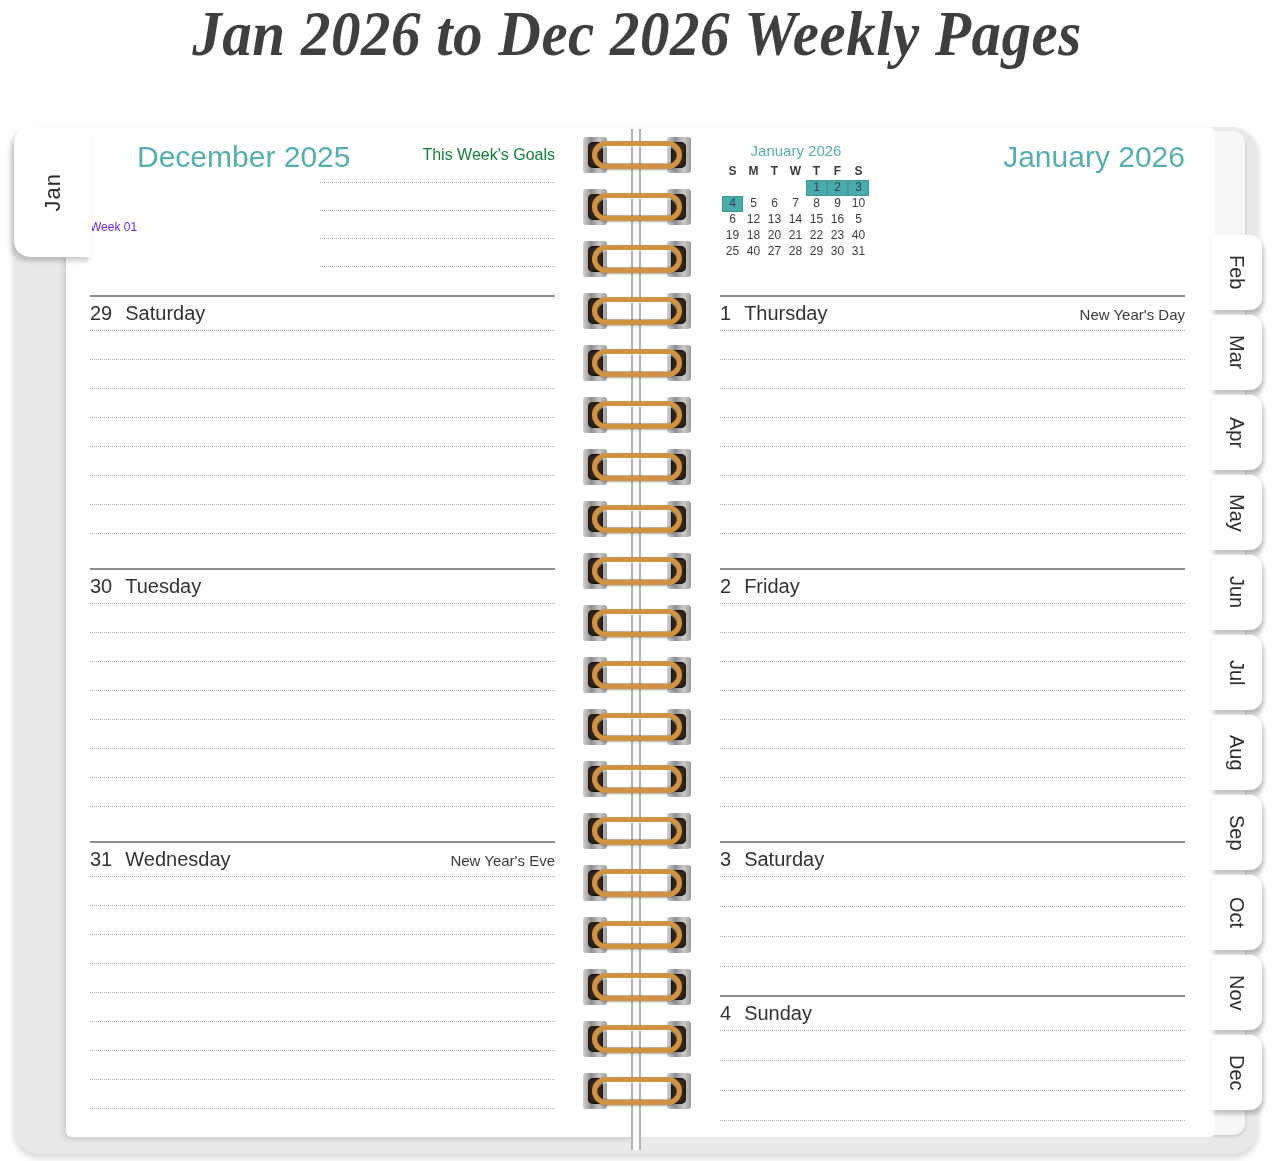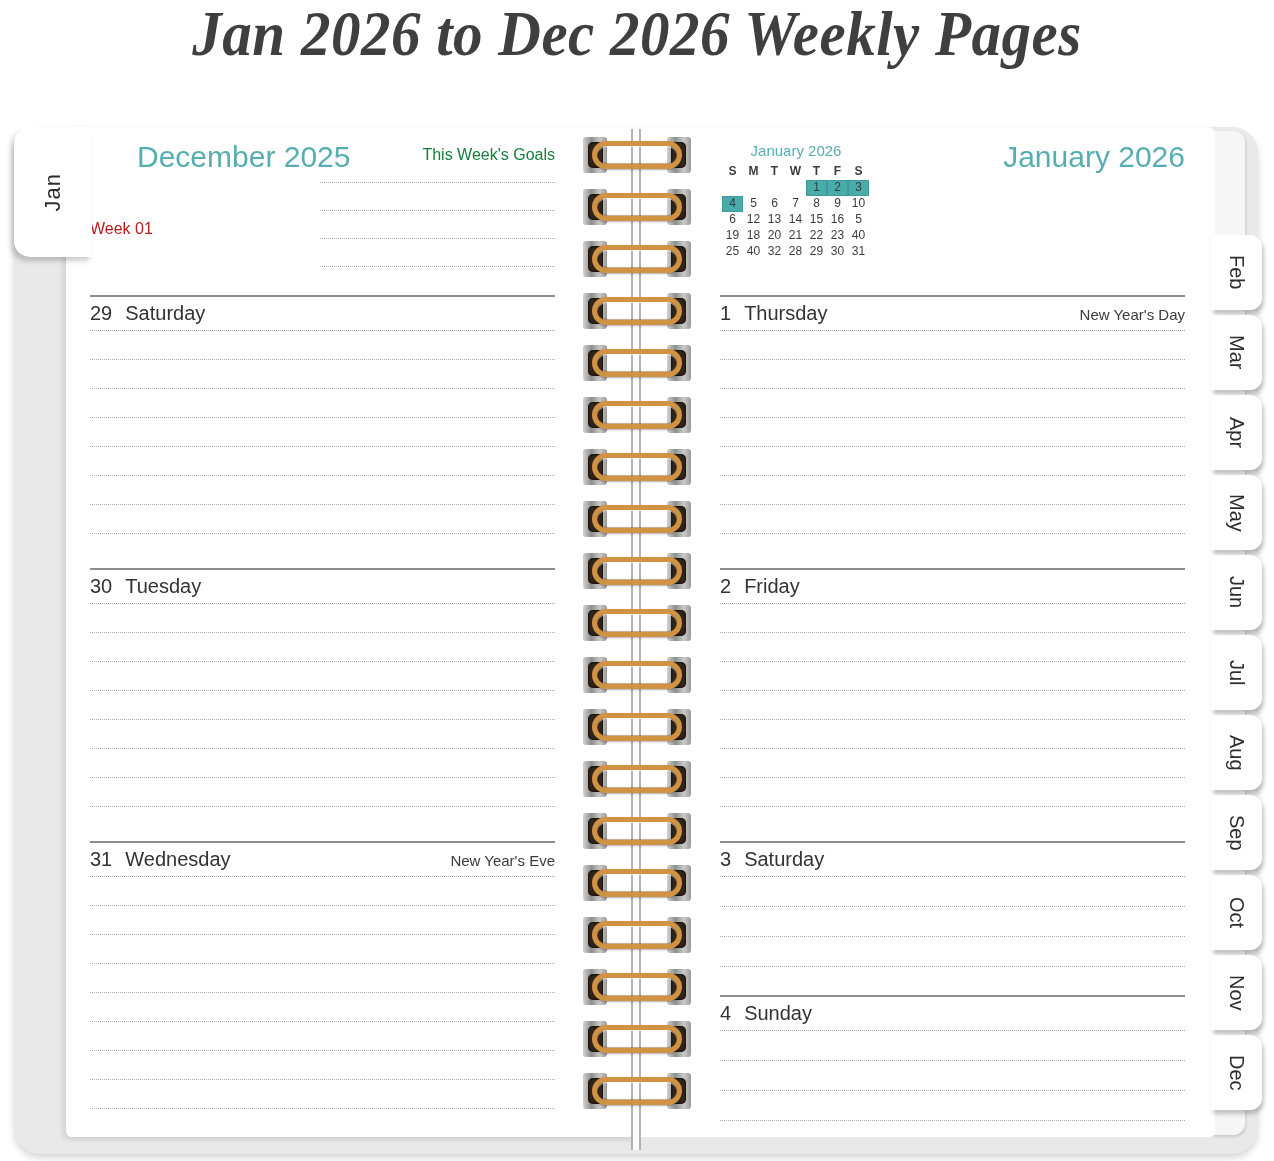--- a/index.html
+++ b/index.html
@@ -50,21 +50,21 @@
                0 1px 2px rgba(0,0,0,0.30); }
 
   
   .content { position:absolute; z-index:5; }
   .month-title { font-size:30px; color:#57aeb0; white-space:nowrap; }
   .pl-month { left:90px; top:140px;margin-left:47px; }
   .pr-month { left:auto; right:89px; top:140px; }
   .goals-label { left:320px; top:146px; width:235px; text-align:right;
     font-size:16px; color:#15803d; }
   .goals-lines { left:320px; top:155px; width:235px; }
-  .week-label { left:90px; top:220px; font-size:16px; color:#b91c1c; }
+  .week-label { left:90px; top:220px; font-size:12px; color:#6d28d9; }
 
   .day-col { display:flex; flex-direction:column; }
   .pl-days { left:90px;  top:295px; width:465px; height:842px; }
   .pr-days { left:720px; top:295px; width:465px; height:842px; }
   .section { border-top:2px solid #8d8d8d; }
   .section.grow { flex:1; }
   .sec-header { display:flex; align-items:baseline; height:34px; padding-top:5px;
     border-bottom:1px dotted #a7a7a7; }
   .day-num  { font-size:20px; color:#333333; margin-right:13px; }
   .day-name { font-size:20px; color:#333333; }
@@ -188,21 +188,21 @@
         <div class="mc-cell">5</div>
         <div class="mc-cell">19</div>
         <div class="mc-cell">18</div>
         <div class="mc-cell">20</div>
         <div class="mc-cell">21</div>
         <div class="mc-cell">22</div>
         <div class="mc-cell">23</div>
         <div class="mc-cell">40</div>
         <div class="mc-cell">25</div>
         <div class="mc-cell">40</div>
-        <div class="mc-cell">32</div>
+        <div class="mc-cell">27</div>
         <div class="mc-cell">28</div>
         <div class="mc-cell">29</div>
         <div class="mc-cell">30</div>
         <div class="mc-cell">31</div>
       </div>
   </div>
   <div class="content month-title pr-month">January 2026</div>
 
   <div class="content day-col pr-days">
     <div class="section" style="height:273px">

